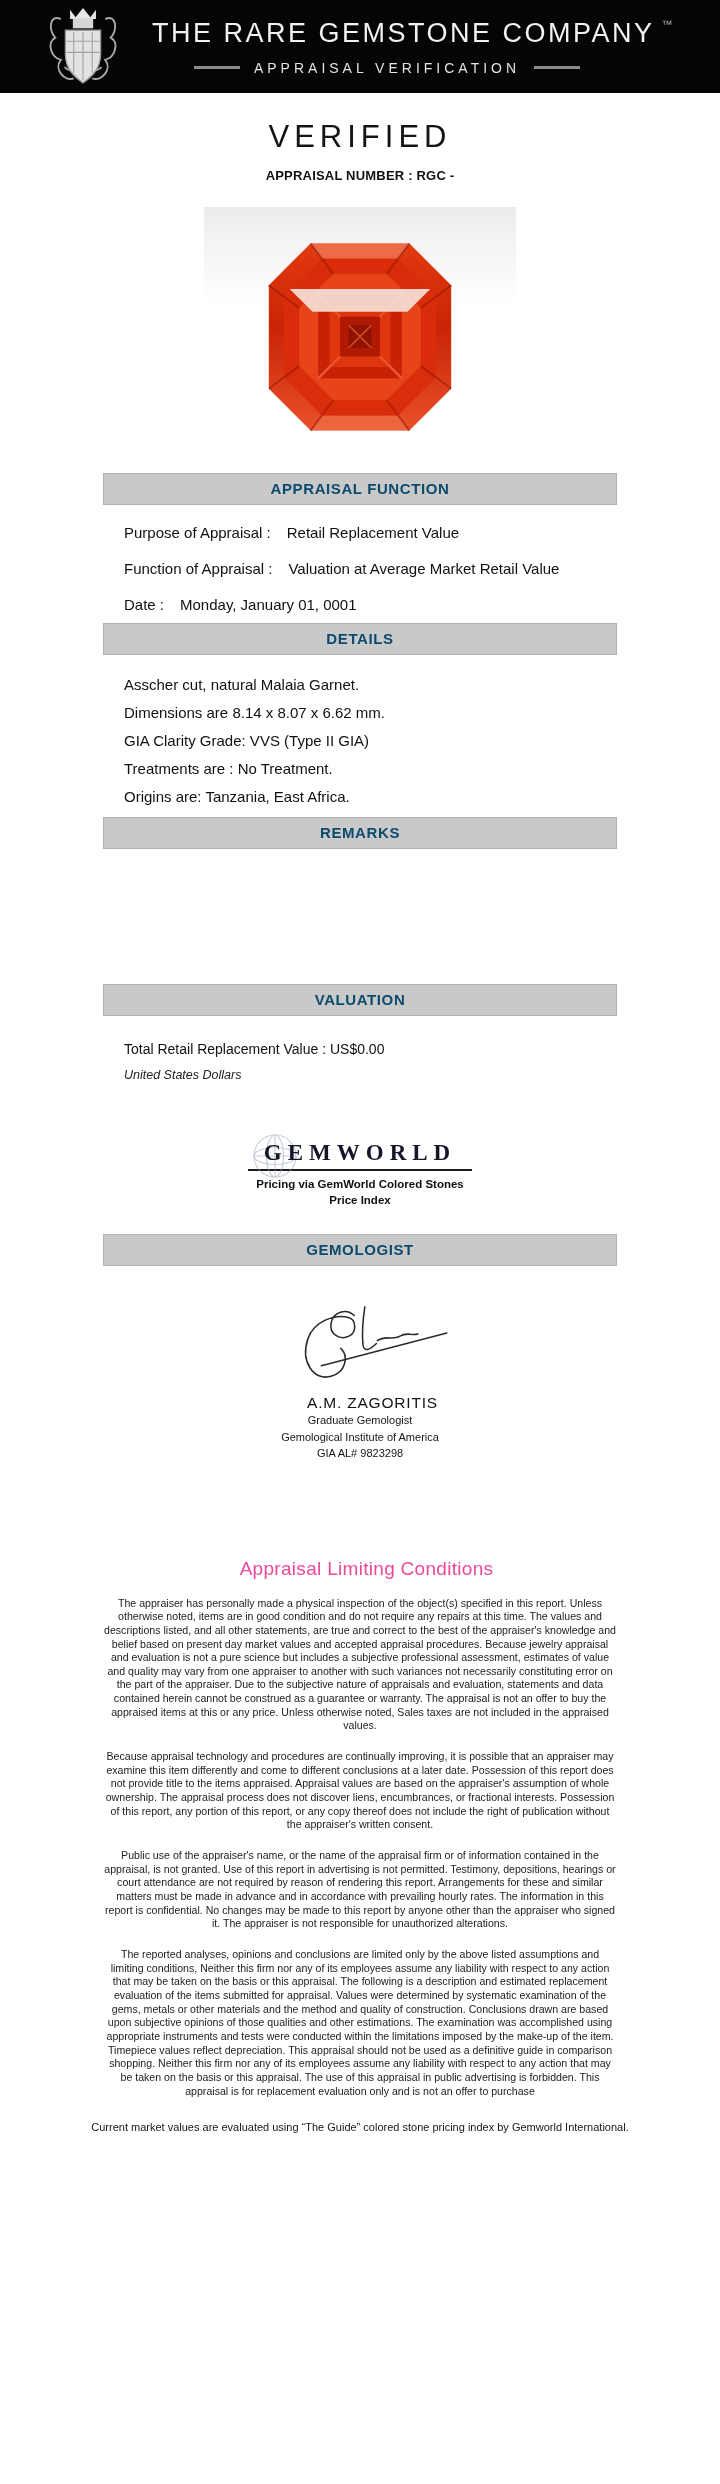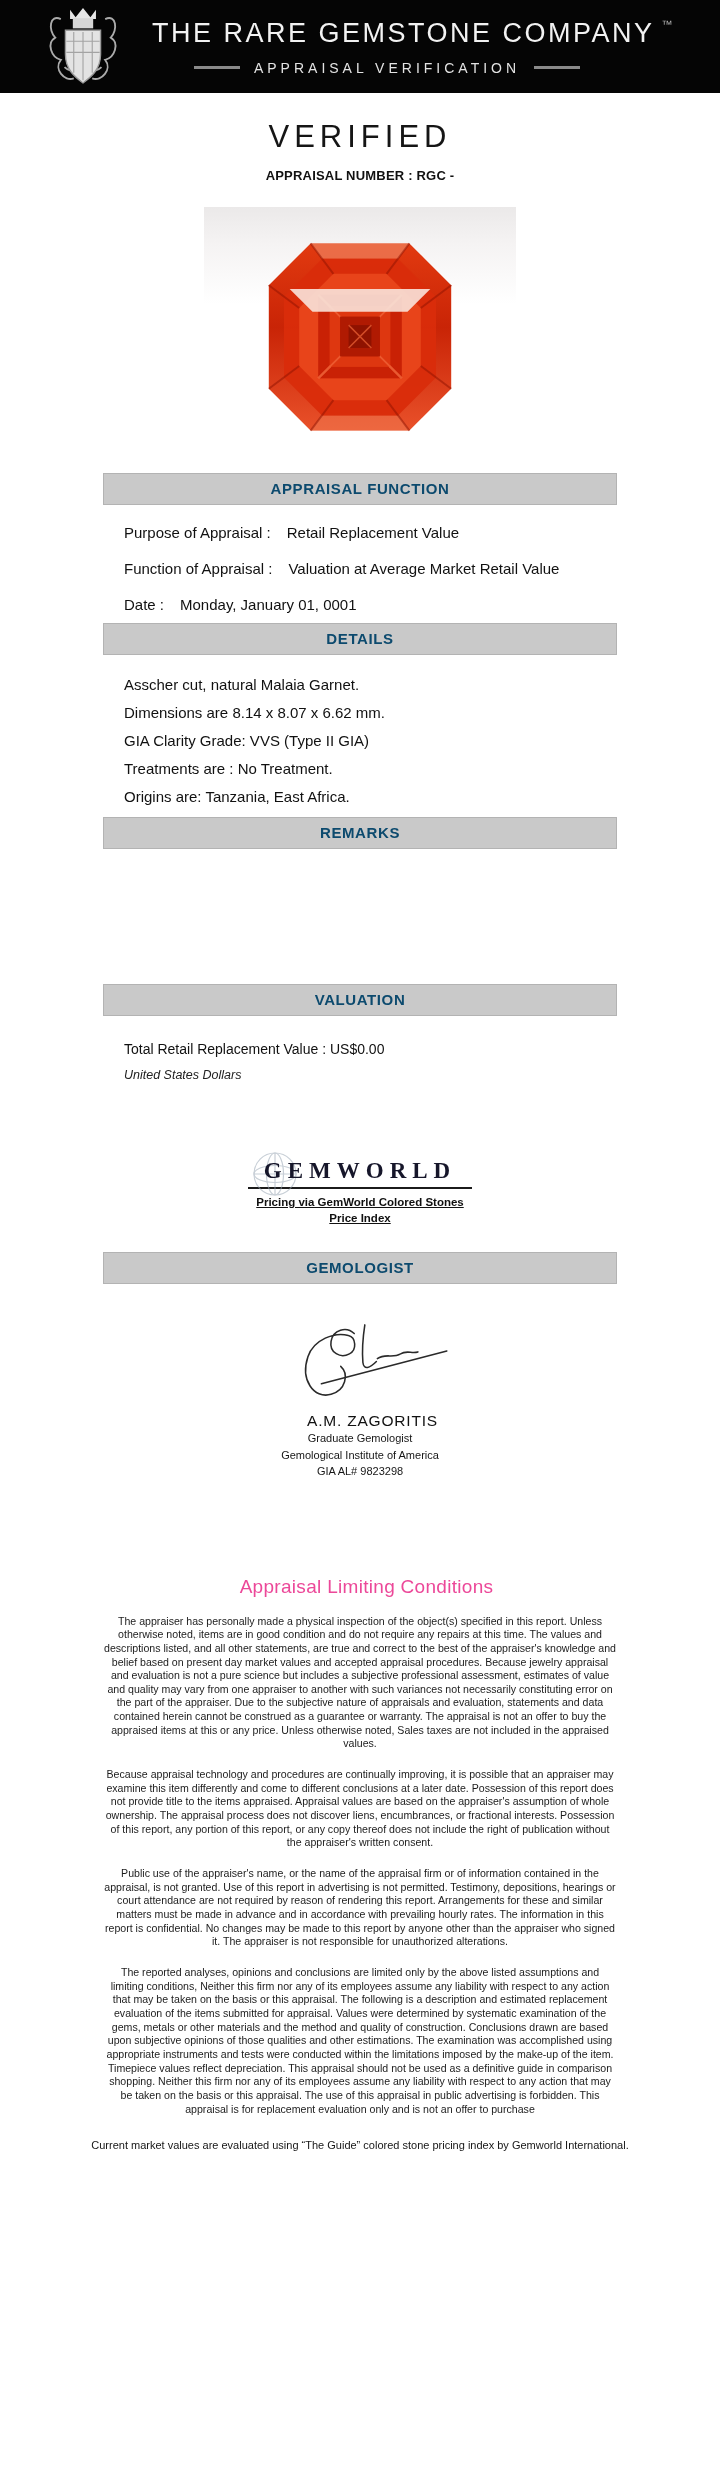--- a/index.html
+++ b/index.html
@@ -87,21 +87,21 @@
   .kv .v{margin-left:16px;}
 
   
   .detail-line{margin-top:11px;font-size:15px;padding-left:22px;}
   .detail-line:first-child{margin-top:21px;}
   .note{font-size:11px;margin-left:8px;color:#1a1a1a;}
 
   
   .total-line{margin-top:25px;font-size:14px;padding-left:22px;}
   .currency-note{margin-top:11px;font-size:12.5px;font-style:italic;padding-left:22px;color:#222;}
-  .gemworld{width:250px;margin:76px auto 0;text-align:center;text-decoration:underline;}
+  .gemworld{width:250px;margin:58px auto 0;text-align:center;}
   .gw-brand-wrap{position:relative;display:inline-block;}
   .gw-globe{position:absolute;left:-12px;top:-7px;opacity:0.55;}
   .gw-brand{
     font-family:"Liberation Serif", serif;
     font-weight:bold;
     font-size:23px;
     letter-spacing:6px;
     color:#16162a;
     position:relative;
   }

